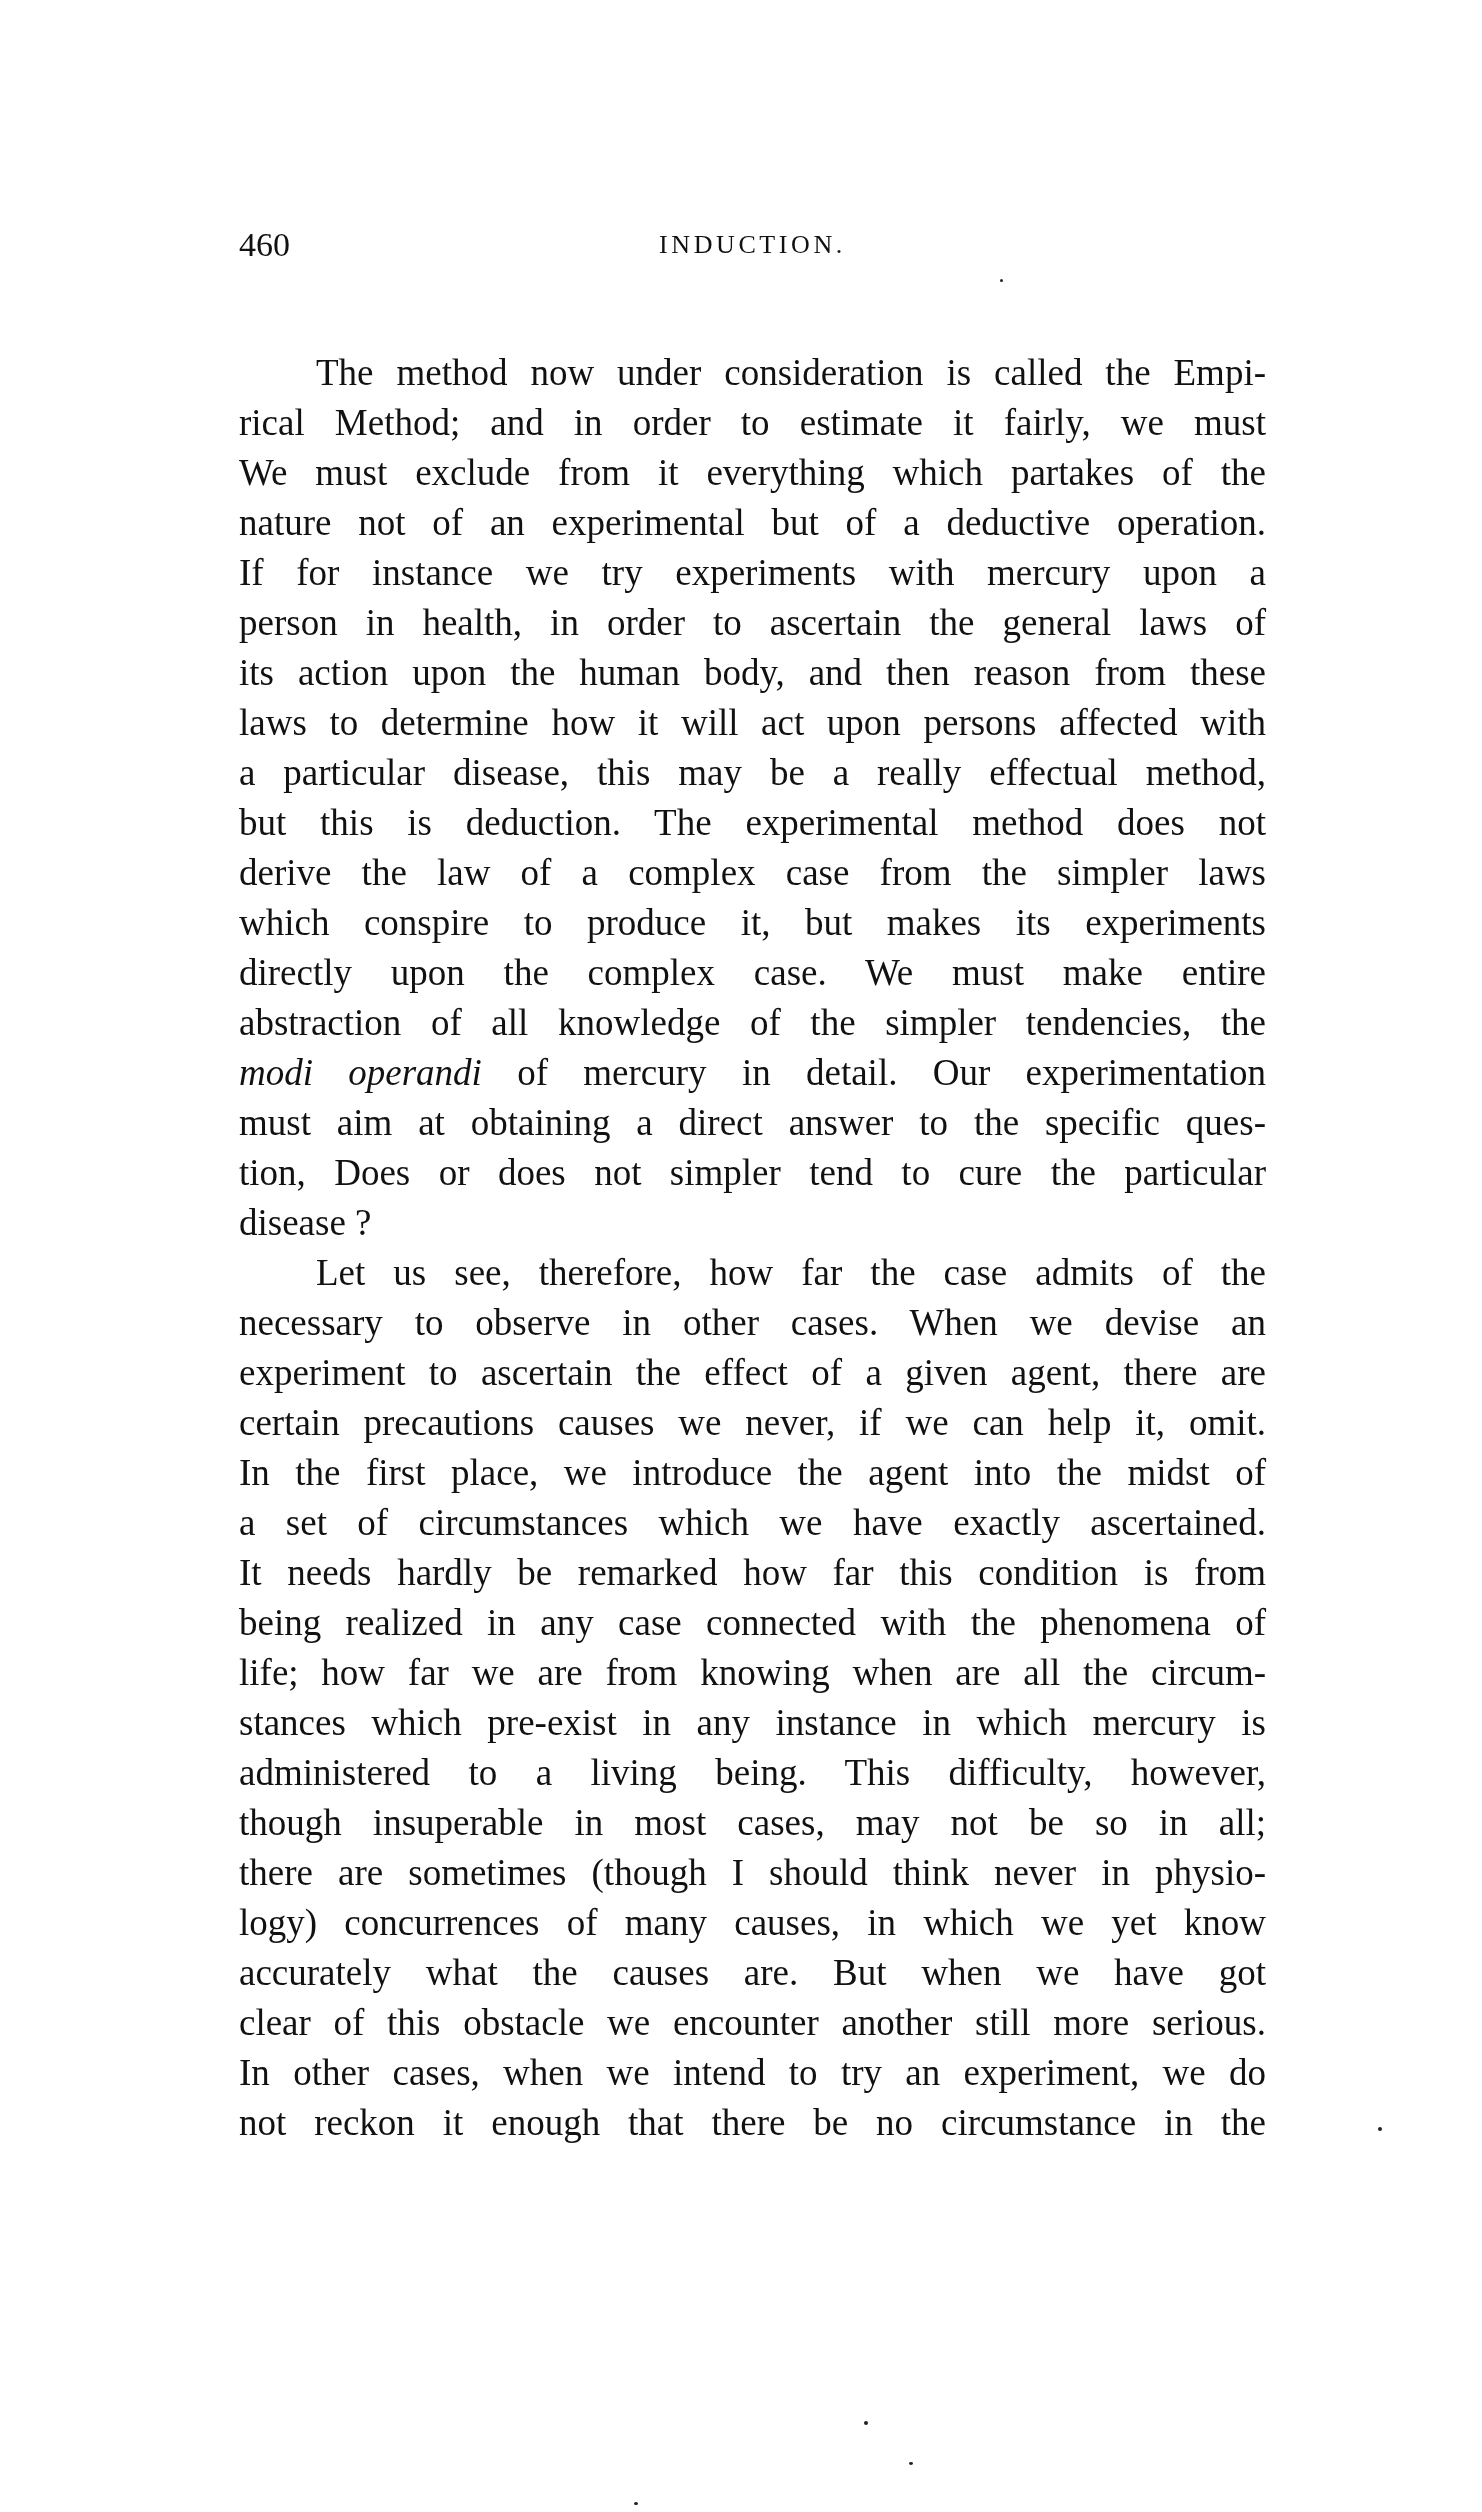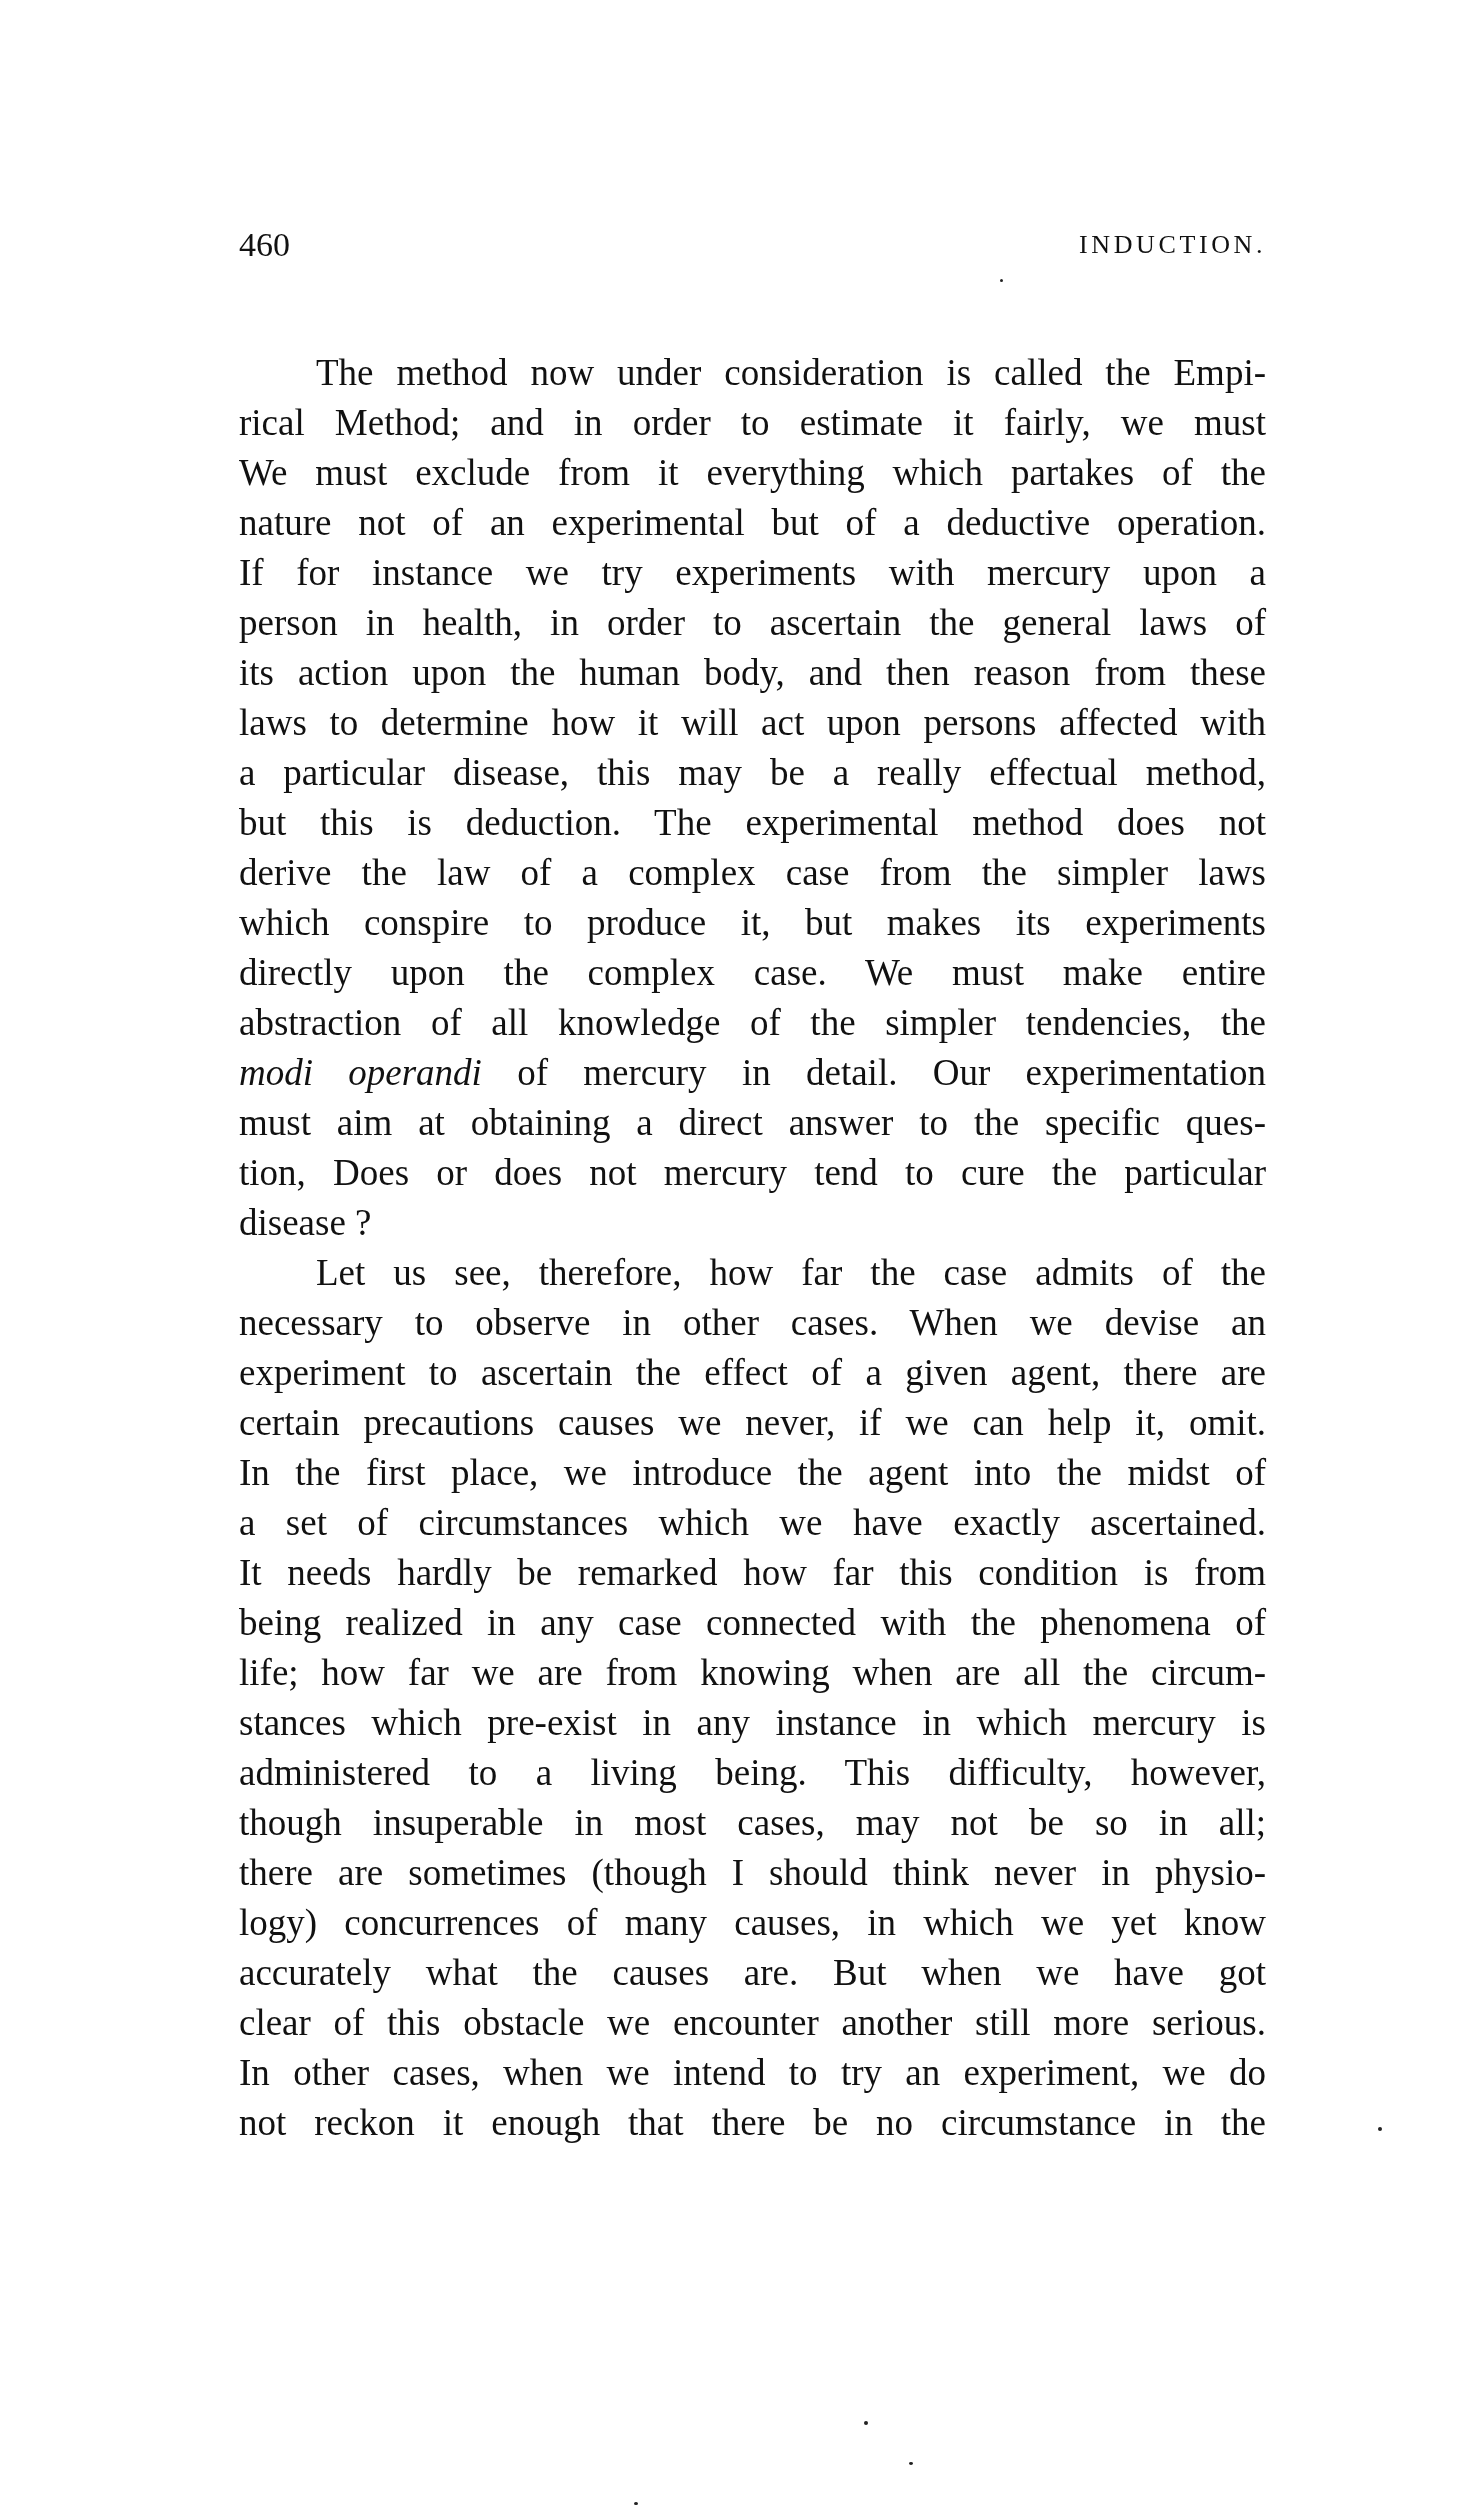--- a/index.html
+++ b/index.html
@@ -1,21 +1,21 @@
 <!DOCTYPE html>
 <html style="font-size:9.5px"><head>
 <meta charset="utf-8">
 <style>
   html, body { margin: 0; padding: 0; background: #ffffff; }
   body { width: 1482px; height: 2512px; position: relative; overflow: hidden; color: #111; }
   .page { position: absolute; left: 0; top: 0; width: 1482px; height: 2512px; background: #fff; }
   .running-head { position: absolute; top: 226px; left: 239px; width: 1027px; height: 48px;
     font-family: "Liberation Serif", "DejaVu Serif", serif; font-size: 34px; }
   .page-number { position: absolute; left: 0; top: 0; text-align: center; }
-  .chapter-title { position: absolute; left: 0; right: 0; text-align: right; top: 3.6px;
+  .chapter-title { position: absolute; left: 0; right: 0; text-align: center; top: 3.6px;
     font-size: 26px; letter-spacing: 3.6px; font-variant: small-caps; }
   .body-text { position: absolute; left: 239px; top: 315px; width: 1027px;
     font-family: "Liberation Serif", "DejaVu Serif", serif; font-size: 37px; line-height: 50px;
     text-align: justify; margin-top: 33px; }
   .line { display: block; text-align: justify; text-align-last: justify; white-space: nowrap; height: 50px; overflow: visible; }
   .line.last { text-align-last: left; }
   .line.indent { padding-left: 77px; }
   .line span { white-space: normal; font-family: Liberation Serif, serif; }
   .it { font-style: italic; }
   .speck { position: absolute; background: #222; border-radius: 50%; }
@@ -40,21 +40,21 @@
       <span class="line">its action upon the human body, and then reason from these</span>
       <span class="line">laws to determine how it will act upon persons affected with</span>
       <span class="line">a particular disease, this may be a really effectual method,</span>
       <span class="line">but this is deduction.  The experimental method does not</span>
       <span class="line">derive the law of a complex case from the simpler laws</span>
       <span class="line">which conspire to produce it, but makes its experiments</span>
       <span class="line">directly upon the complex case.  We must make entire</span>
       <span class="line">abstraction of all knowledge of the simpler tendencies, the</span>
       <span class="line"><span class="it">modi operandi</span><span> of mercury in detail.  Our experimentation</span></span>
       <span class="line">must aim at obtaining a direct answer to the specific ques-</span>
-      <span class="line">tion, Does or does not mercury tend to cure the particular</span>
+      <span class="line">tion, Does or does not simpler tend to cure the particular</span>
       <span class="line last">disease ?</span>
     </div>
     <div>
       <span class="line indent">Let us see, therefore, how far the case admits of the</span>
       <span class="line">necessary to observe in other cases.  When we devise an</span>
       <span class="line">experiment to ascertain the effect of a given agent, there are</span>
       <span class="line">certain precautions causes we never, if we can help it, omit.</span>
       <span class="line">In the first place, we introduce the agent into the midst of</span>
       <span class="line">a set of circumstances which we have exactly ascertained.</span>
       <span class="line">It needs hardly be remarked how far this condition is from</span>

